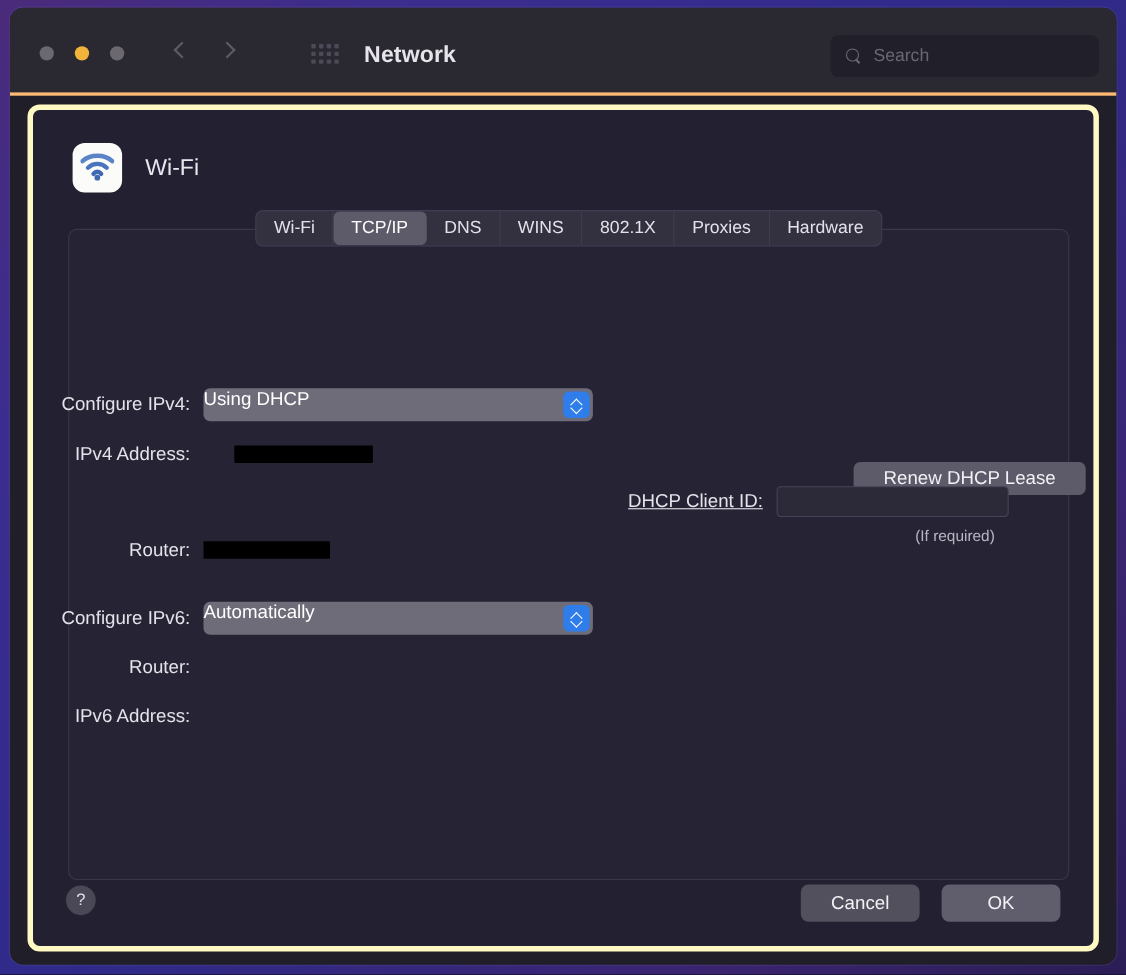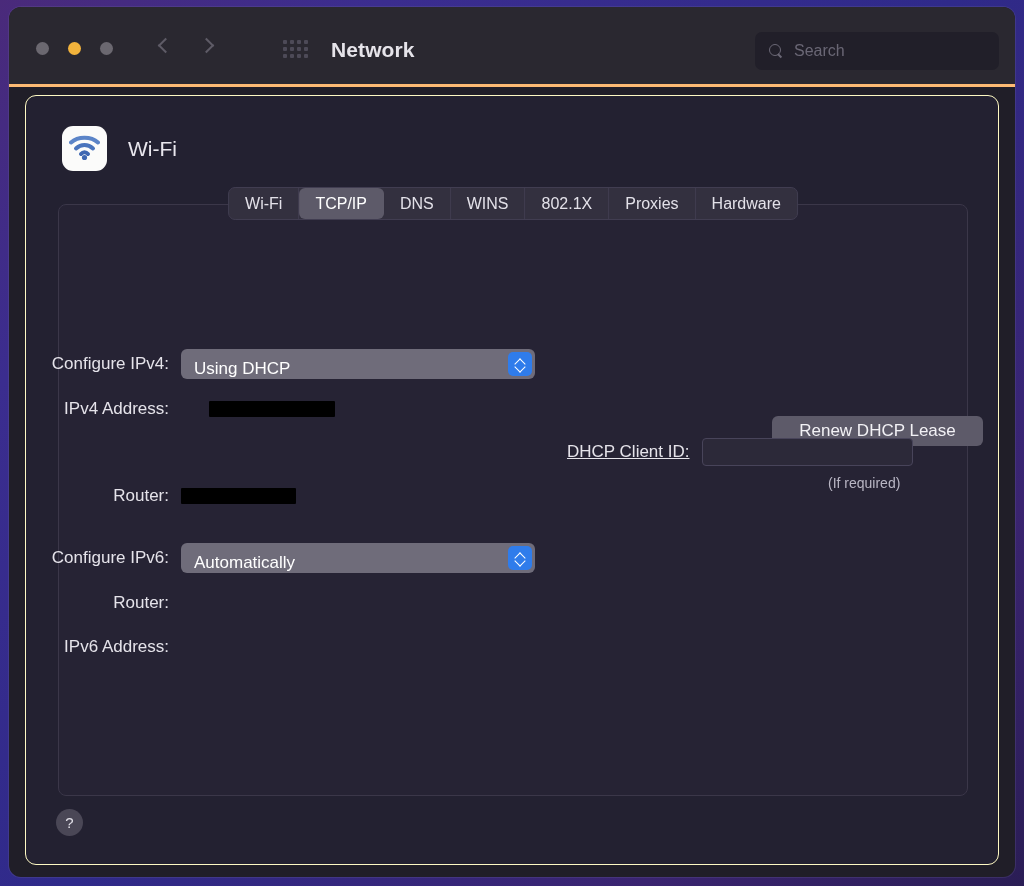--- a/index.html
+++ b/index.html
@@ -155,21 +155,21 @@
   }
 
   
   #sheet {
     position: absolute;
     left: 16px;
     top: 88px;
     width: 974px;
     height: 770px;
     background: #232131;
-    border: 1px solid #fef9c3;
+    border: 5px solid #fef9c3;
     border-radius: 11px;
   }
 
   
   #sheet-header {
     position: absolute;
     left: 36px;
     top: 30px;
     display: flex;
     align-items: center;
@@ -255,22 +255,21 @@
   }
 
   
   .popup {
     position: relative;
     width: 354px;
     height: 30px;
     background: #6f6c7a;
     border-radius: 6px;
     display: flex;
-    align-items: flex-end;
-    padding-left: 13px;
+    align-items: flex-start;
     cursor: default;
   }
   .popup-value {
     font-size: 17px;
     color: #ffffff;
   }
   .popup-chevrons {
     position: absolute;
     right: 3px;
     top: 3px;
@@ -497,16 +496,20 @@
             <span class="row-label">IPv6 Address:</span>
             <span></span>
           </div>
 
 
         </div>
       </div>
 
       <div id="help-btn">?</div>
 
+      <div id="footer-buttons">
+        <div class="footer-btn cancel">Cancel</div>
+        <div class="footer-btn ok">OK</div>
+      </div>
 
     </div>
   </div>
 </div>
 
 </body></html>

